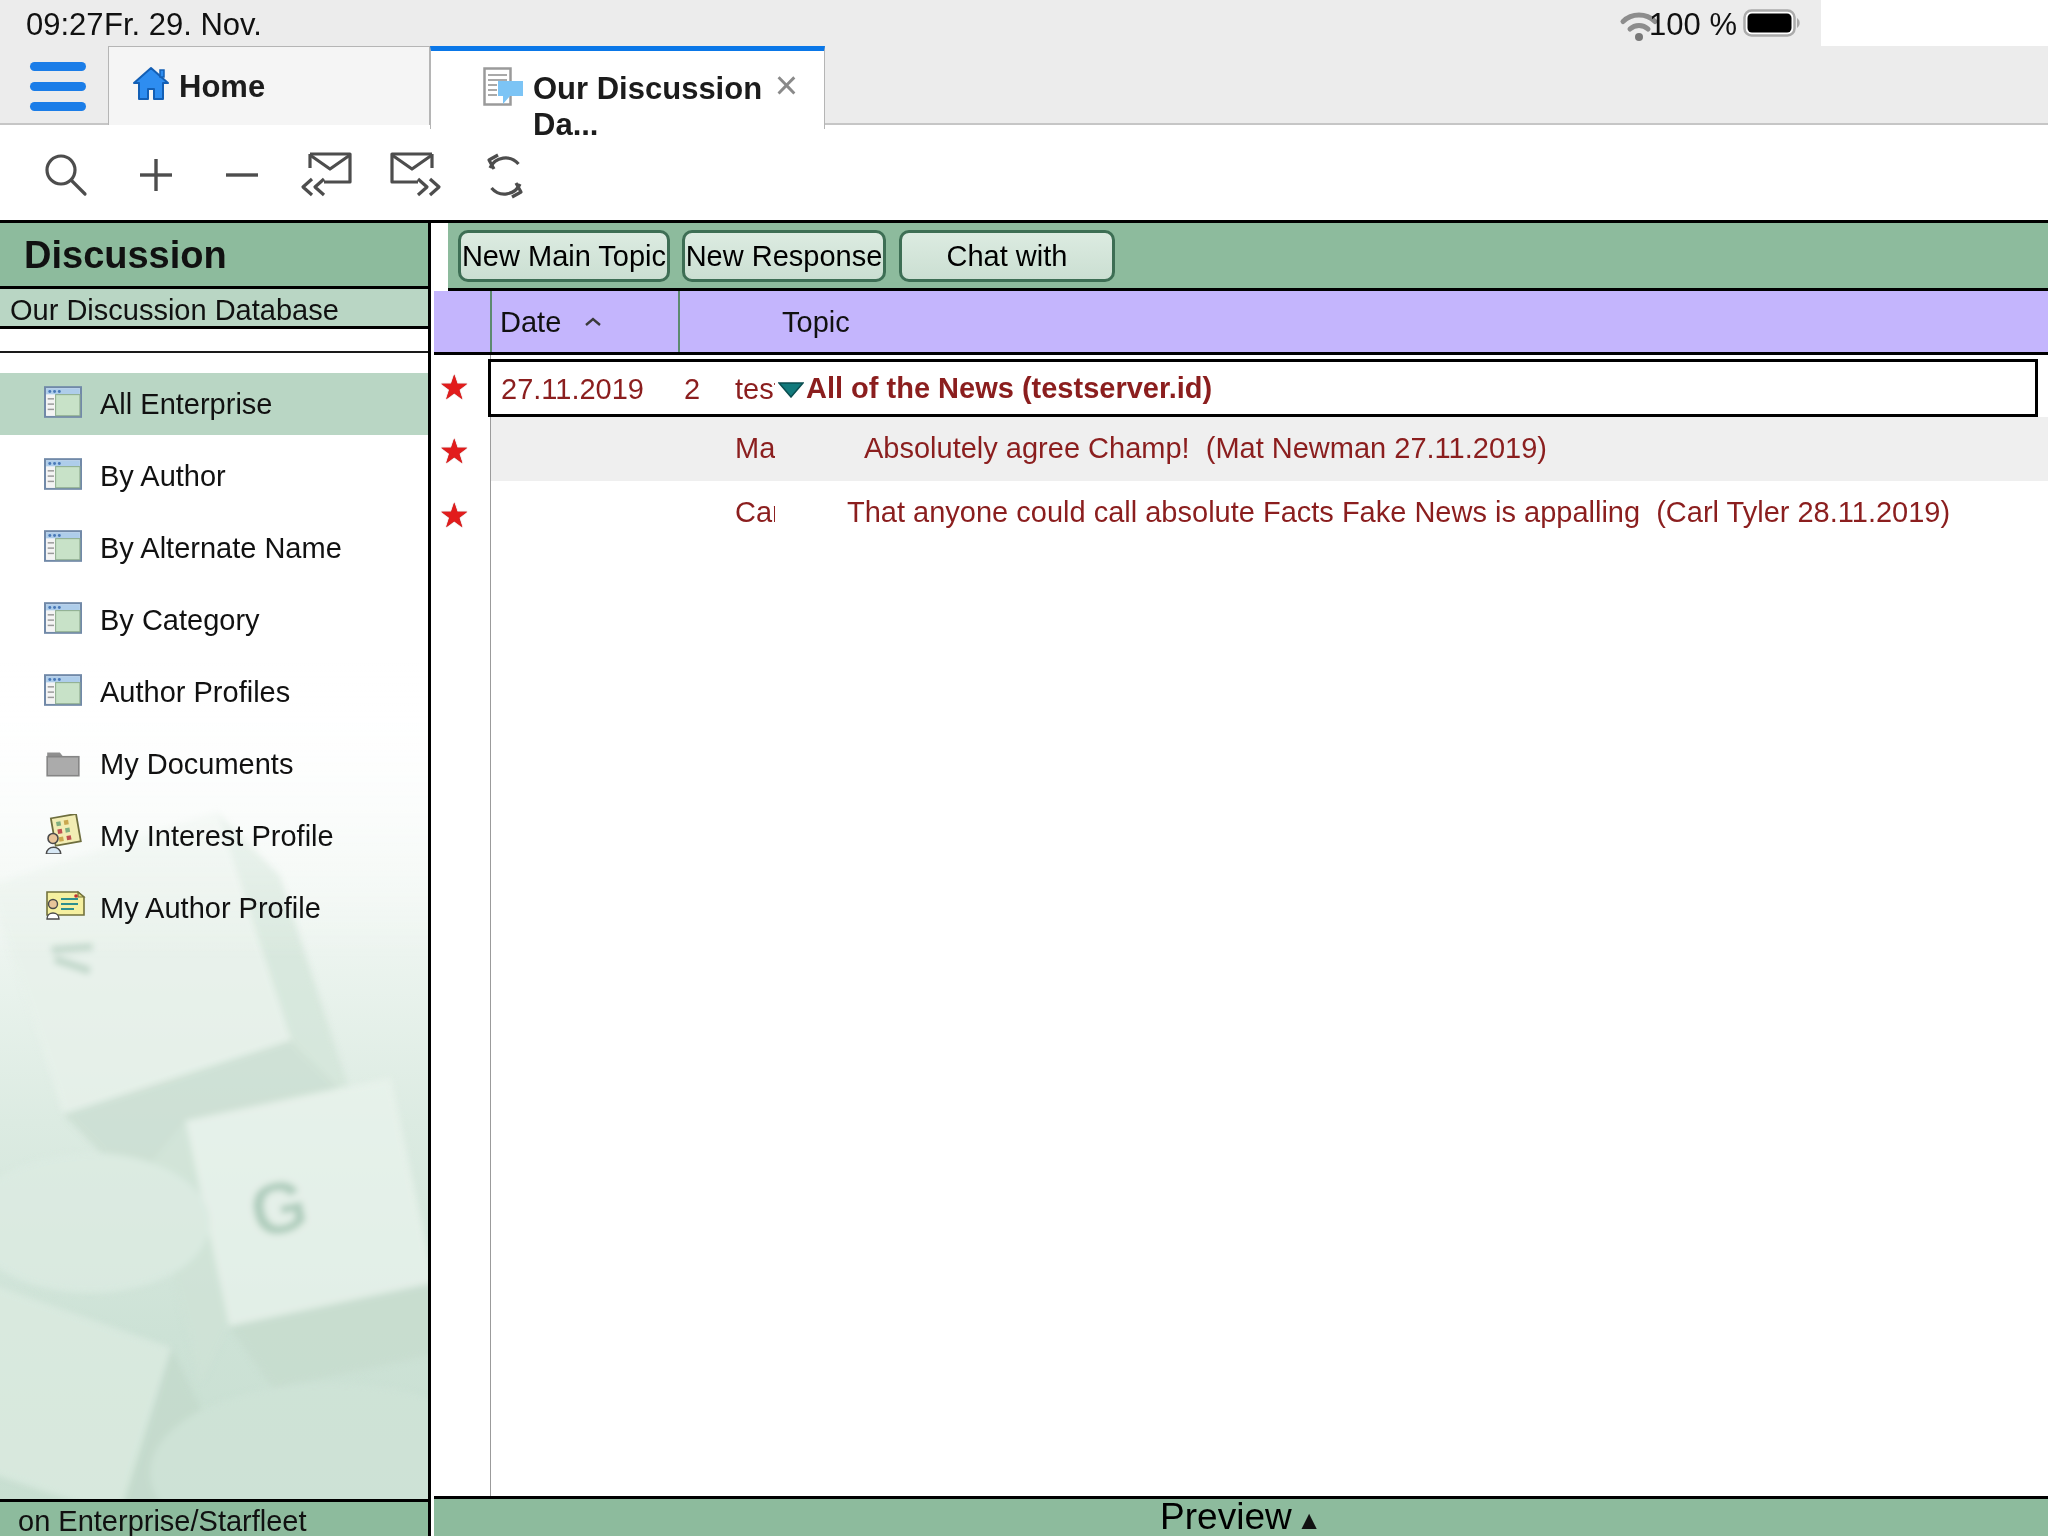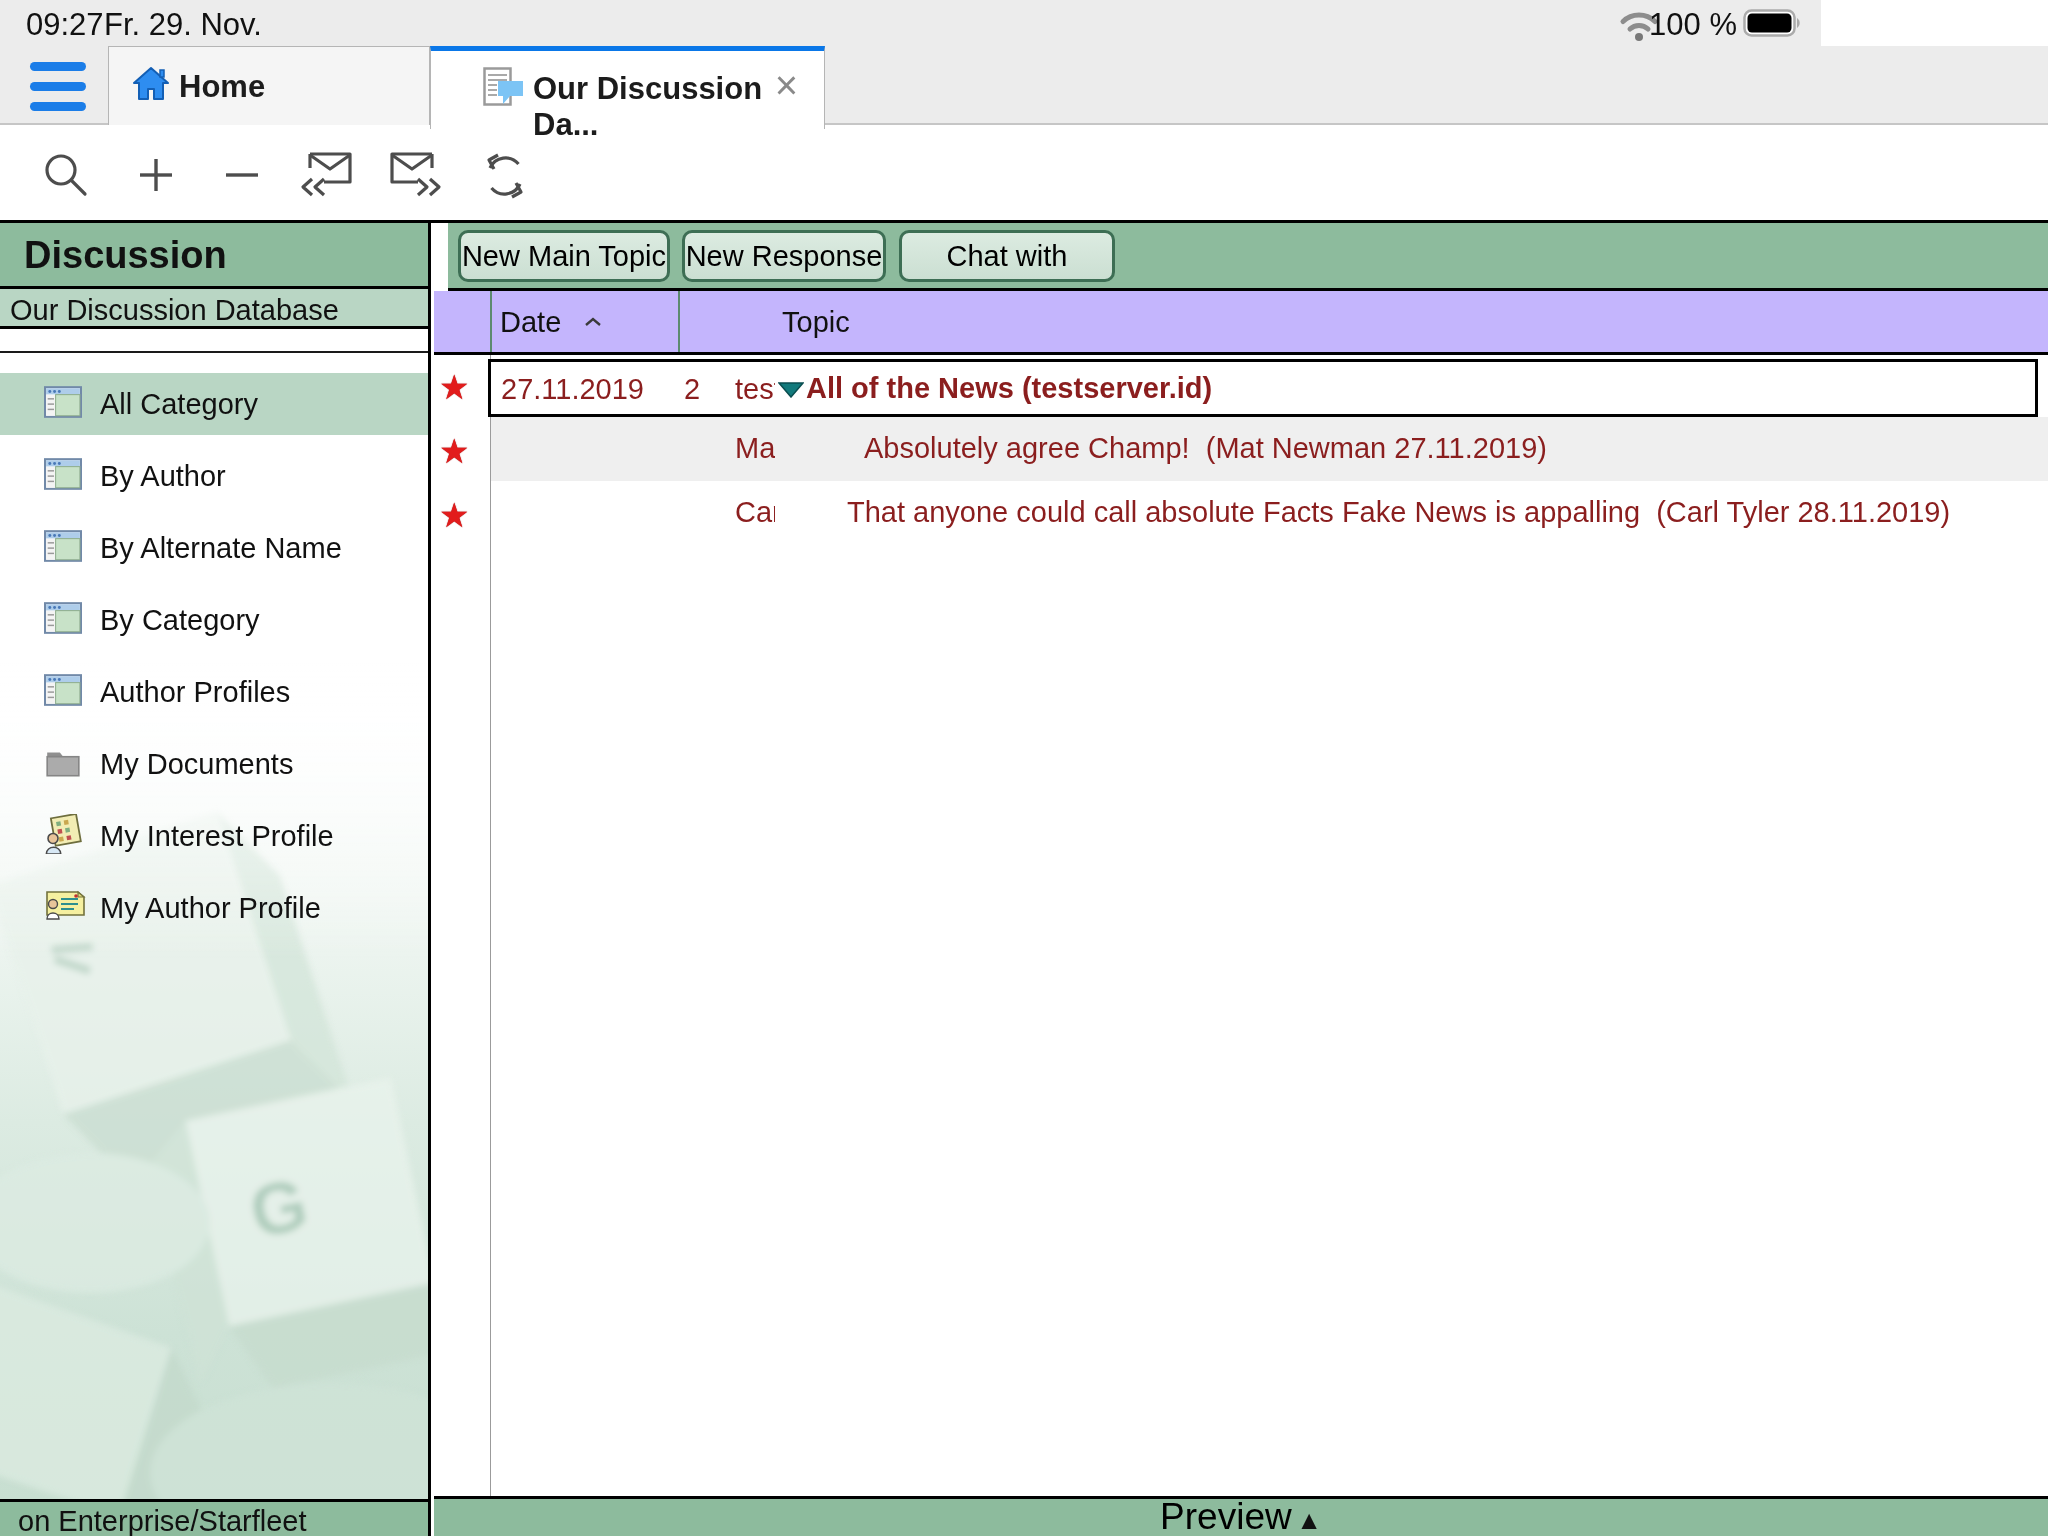--- a/index.html
+++ b/index.html
@@ -230,21 +230,21 @@
               <circle cx="14.5" cy="5" r="1.4" fill="#4a79b8"></circle>
               <rect x="2" y="8" width="9" height="20" fill="#f4f4f4"></rect>
               <g stroke="#9a9a9a" stroke-width="1.4">
                 <line x1="3.5" y1="12" x2="9.5" y2="12"></line>
                 <line x1="3.5" y1="17" x2="9.5" y2="17"></line>
                 <line x1="3.5" y1="22" x2="9.5" y2="22"></line>
               </g>
               <rect x="11" y="8" width="23" height="20" fill="#c8e2c8" stroke="#8fae8f" stroke-width="1"></rect>
             </svg>
         </span>
-        <span class="abs nav-label">All Category</span>
+        <span class="abs nav-label">All Enterprise</span>
       </div>
       <div class="abs navitem navz" style="top:222px;">
         <span class="abs nav-ico">
           <svg width="38" height="32" viewBox="0 0 36 30">
               <rect x="1" y="1" width="34" height="28" fill="#fff" stroke="#7189a8" stroke-width="2"></rect>
               <rect x="2" y="2" width="32" height="6" fill="#aecdea"></rect>
               <circle cx="5.5" cy="5" r="1.4" fill="#4a79b8"></circle>
               <circle cx="10" cy="5" r="1.4" fill="#4a79b8"></circle>
               <circle cx="14.5" cy="5" r="1.4" fill="#4a79b8"></circle>
               <rect x="2" y="8" width="9" height="20" fill="#f4f4f4"></rect>

